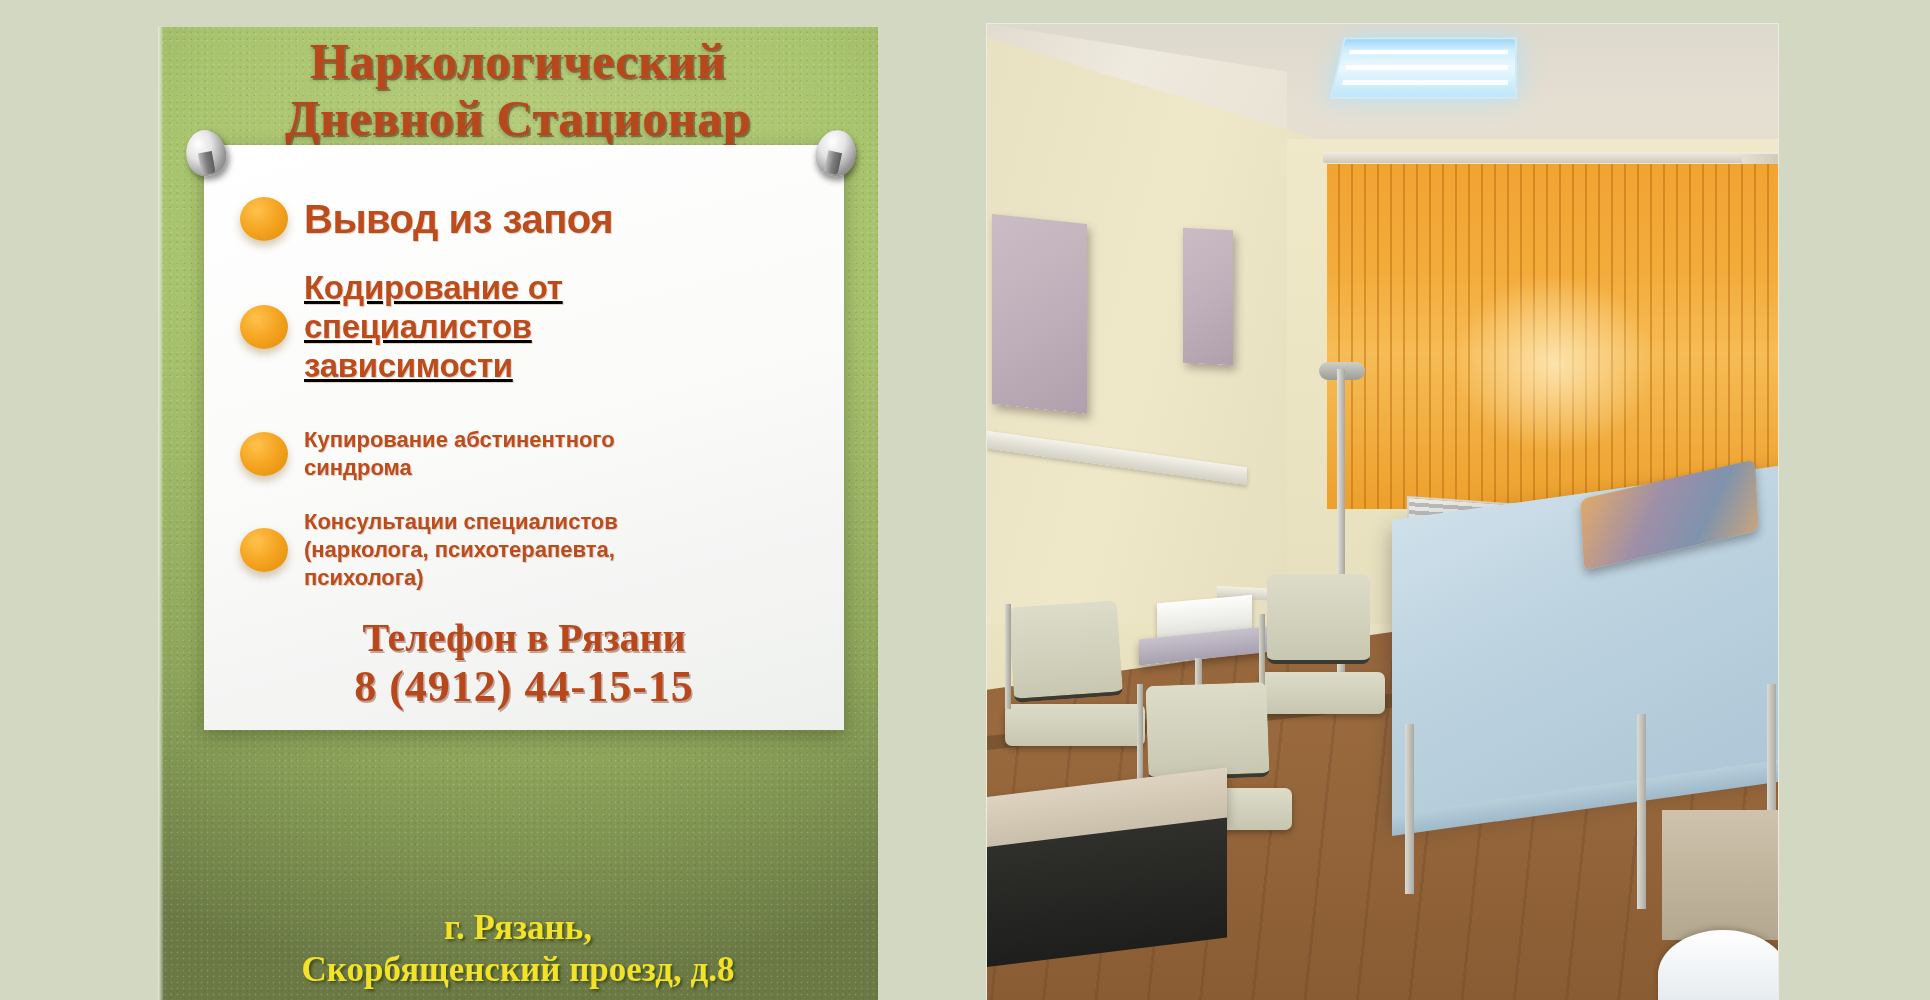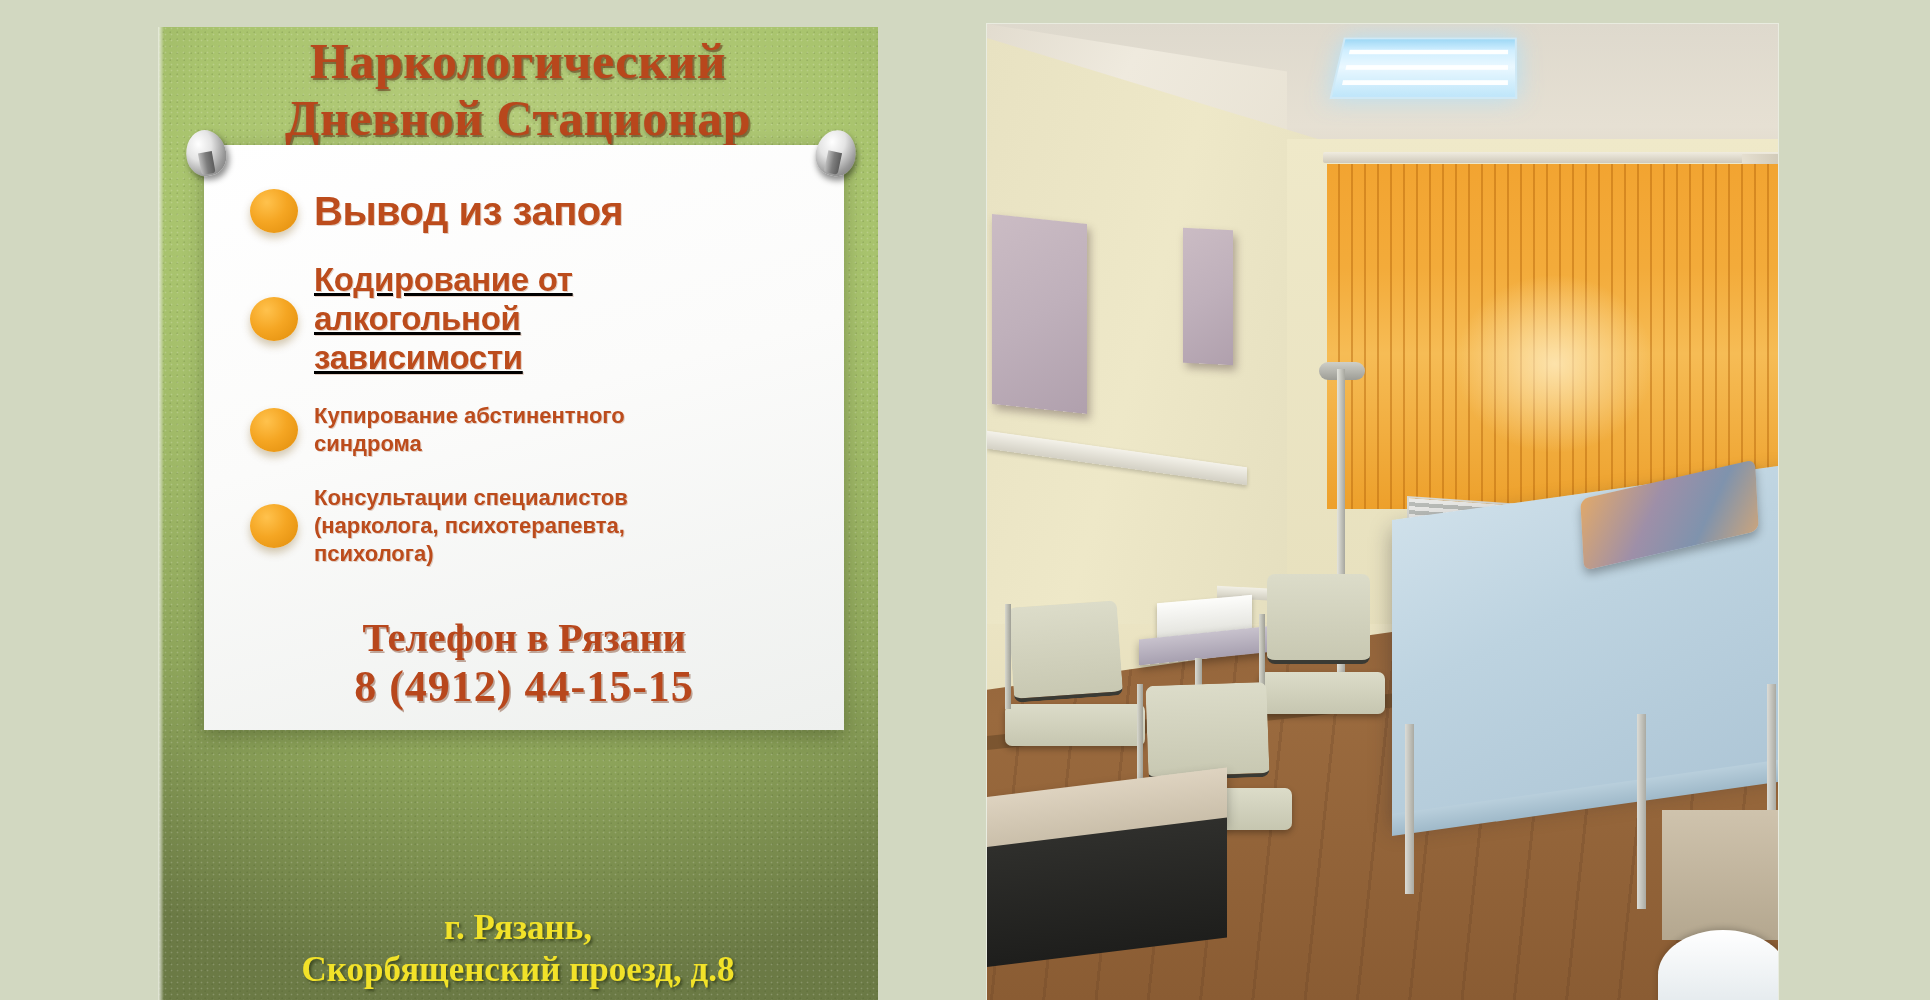--- a/index.html
+++ b/index.html
@@ -60,35 +60,35 @@
     transform:rotate(-10deg);
   }
   .pin.left{ left:28px; top:103px; }
   .pin.right{ right:22px; top:103px; transform:rotate(12deg); }
   .pin:after{
     content:""; position:absolute; left:12px; top:22px; width:14px; height:22px;
     background:linear-gradient(to right,#bdbdbd,#7e7e7e 50%,#5d5d5d);
     border-radius:0 0 3px 3px;
   }
 
-  .bullets{ position:absolute; left:18px; top:0; width:100%; padding:22px 18px 0 20px; }
+  .bullets{ position:absolute; left:8px; top:0; width:100%; padding:30px 18px 0 20px; }
   .row{ display:flex; align-items:center; margin-bottom:0; }
   .dot{
     flex:0 0 auto; width:48px; height:44px; margin-right:16px; margin-left:8px;
     border-radius:50%;
     background:radial-gradient(circle at 35% 30%, #ffc24d 0%, #f5a623 45%, #e08c0a 100%);
     box-shadow:0 5px 8px rgba(120,80,0,.30);
   }
   .txt{ color:#bc4c1c; font-weight:bold; text-shadow:1px 1px 0 rgba(150,70,30,.25); }
 
   .row-1 { margin-top:22px; }
   .row-1 .txt{ font-size:40px; line-height:1.05; letter-spacing:-.5px; }
   .row-2 { margin-top:28px;text-decoration:underline; }
   .row-2 .txt{ font-size:33px; line-height:1.18; letter-spacing:-.3px; }
-  .row-3 { margin-top:24px; }
+  .row-3 { margin-top:40px; }
   .row-3 .txt{ font-size:22px; line-height:1.28; }
   .row-4 { margin-top:26px; }
   .row-4 .txt{ font-size:22px; line-height:1.28; }
 
   .phone{
     position:absolute; left:0; bottom:16px; width:100%;
     text-align:center;
     font-family:"Liberation Serif", serif; font-weight:bold;
     color:#b8471c;
     text-shadow:1.5px 1.5px 0 rgba(110,45,15,.40);
@@ -338,21 +338,21 @@
           <div class="dot"></div>
           <div class="txt">
             <div>Вывод из запоя</div>
           </div>
         </div>
 
         <div class="row row-2">
           <div class="dot"></div>
           <div class="txt">
             <div>Кодирование от</div>
-            <div>алкогольной</div>
+            <div>специалистов</div>
             <div>зависимости</div>
           </div>
         </div>
 
         <div class="row row-3">
           <div class="dot"></div>
           <div class="txt">
             <div>Купирование абстинентного</div>
             <div>синдрома</div>
           </div>

